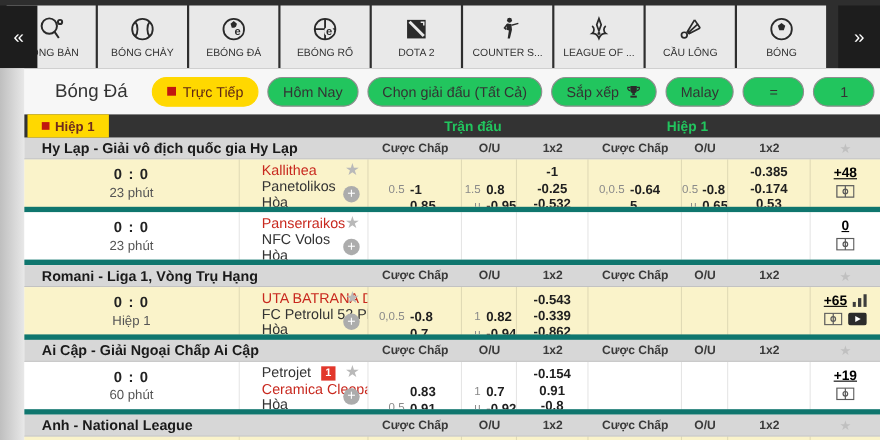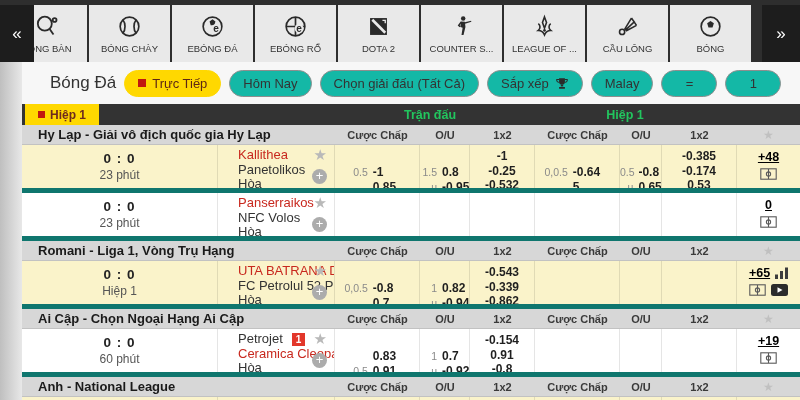--- a/index.html
+++ b/index.html
@@ -14,22 +14,22 @@
   .nav-label{font-size:9.5px;color:#333;white-space:nowrap}
   .nav-btn{position:absolute;top:5px;width:34px;height:57px;background:#1D1D1D;color:#fff;display:flex;align-items:center;justify-content:center;font-size:17px;z-index:3;cursor:pointer}
   .nav-btn.back{left:0}
   .nav-btn.fwd{right:0;width:38px}
 
   .left-strip{position:absolute;left:0;top:62px;width:22px;height:338px;background:linear-gradient(to right,#BFBFBF,#E8E8E8);z-index:1}
   .content{margin-left:22px;width:778px;background:#fff}
 
   
   .filterbar{height:42px;background:#F7F7F7;display:flex;align-items:center;padding-left:28px;gap:8px;white-space:nowrap;overflow:hidden}
-  .page-title{font-size:17px;color:#333;}
-  .pill{height:27px;border:1.5px solid #8E8E8E;border-radius:14px;background:#14b8a6;display:inline-flex;align-items:center;gap:6px;padding:0 13px;font-size:13px;color:#333;cursor:pointer;flex:none;min-width:56px;justify-content:center}
+  .page-title{font-size:17px;color:#333;margin-right:14px}
+  .pill{height:27px;border:1.5px solid #8E8E8E;border-radius:14px;background:#22c55e;display:inline-flex;align-items:center;gap:6px;padding:0 13px;font-size:13px;color:#333;cursor:pointer;flex:none;min-width:56px;justify-content:center}
   .pill.active{background:#FFD800;border-color:#FFD800;color:#5E2714}
   .sq{width:8px;height:8px;background:#C1170F;display:inline-block}
   .pill-ic svg{display:block}
 
   
   .subbar{height:21px;background:#333;position:relative;display:flex;align-items:center}
   .subtab{margin-left:3px;height:21px;background:#FFD800;display:flex;align-items:center;gap:5px;padding:0 13px;font-size:12px;color:#6E2B1E;font-weight:700;cursor:pointer}
   .subtab .sq{width:7px;height:7px}
   .subhead{position:absolute;transform:translateX(-50%);color:#22c55e;font-weight:700;font-size:12.5px}
 
@@ -440,21 +440,21 @@
             <span>
               <svg width="17" height="12" viewBox="0 0 17 12">
                 <rect width="17" height="12" rx="2.5" fill="#2b2b2b"></rect>
                 <path d="M6.5 3.2 L11.5 6 L6.5 8.8 Z" fill="#fff"></path>
               </svg>
             </span>
           </div>
         </div>
       </div>
       <div class="lg-header">
-        <div class="lg-name">Ai Cập - Chọn Ngoại Hạng Ai Cập</div>
+        <div class="lg-name">Ai Cập - Giải Ngoại Chấp Ai Cập</div>
         <div class="lg-col">Cược Chấp</div>
         <div class="lg-col">O/U</div>
         <div class="lg-col">1x2</div>
         <div class="lg-col">Cược Chấp</div>
         <div class="lg-col">O/U</div>
         <div class="lg-col">1x2</div>
         <div class="lg-star">★</div>
       </div>
       <div class="row">
         <div class="cell c-score">

